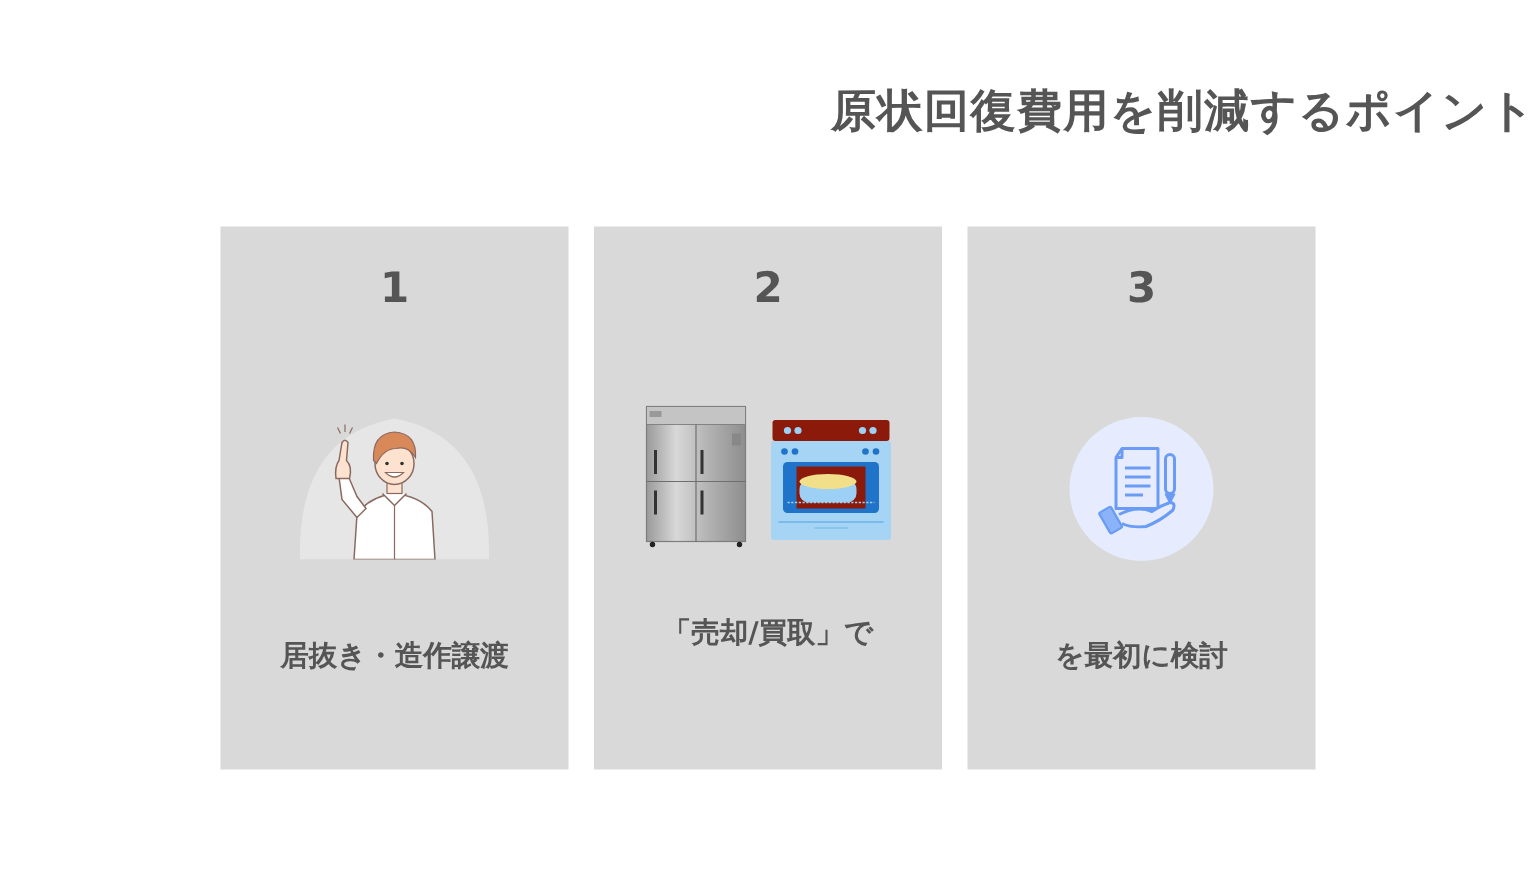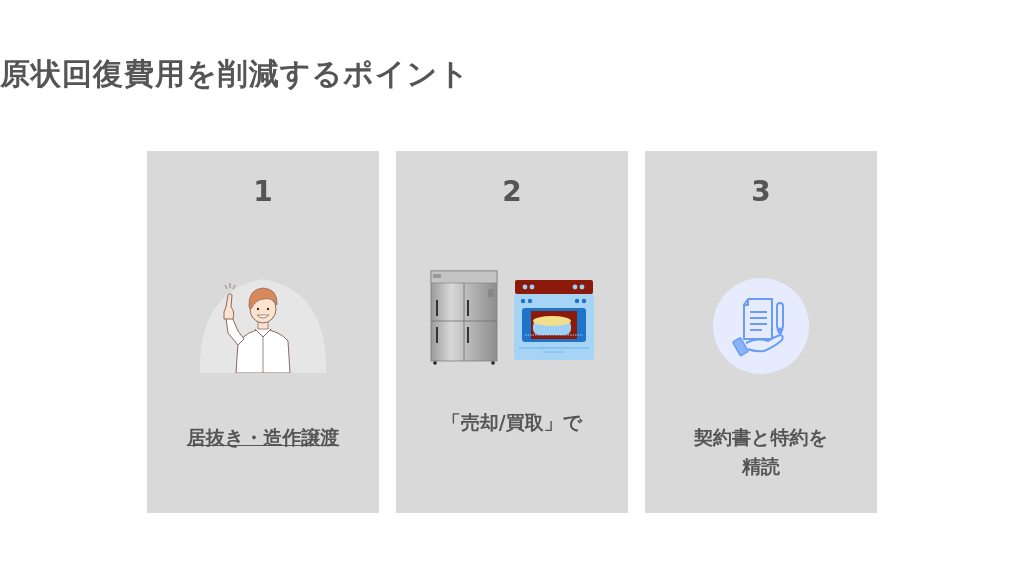--- a/index.html
+++ b/index.html
@@ -1,19 +1,19 @@
 <!DOCTYPE html>
 <html><head>
 <meta charset="utf-8">
 <style>
   * { box-sizing: border-box; margin: 0; padding: 0; }
   html, body { width: 1024px; height: 580px; background: #ffffff; overflow: hidden; }
   body { font-family: "DejaVu Sans", "Liberation Sans", sans-serif; color: #555555; position: relative; }
   .title {
-    position: absolute; left: 0; top: 54px; width: 1024px; text-align: left;
+    position: absolute; left: 0; top: 54px; width: 1024px; text-align: right;
     font-size: 30px; font-weight: bold; color: #555555; letter-spacing: 1px;
   }
   .card {
     position: absolute; top: 151px; width: 232px; height: 362px; background: #d9d9d9;
   }
   .card .num {
     position: absolute; top: 24px; left: 0; width: 100%; text-align: center;
     font-size: 28px; font-weight: bold; color: #555555;
   }
   .card .illus {
@@ -45,21 +45,21 @@
       <path d="M29 16 l-2 -4 M32 15 l0 -5 M35 16 l2 -4" stroke="#8a6a60" stroke-width="0.8"></path>
 
       <rect x="60" y="46" width="10" height="10" fill="#fde3cf" stroke="#8a6a60" stroke-width="0.8"></rect>
       <ellipse cx="65" cy="36" rx="13" ry="14" fill="#fde3cf" stroke="#8a6a60" stroke-width="1"></ellipse>
       <path d="M51 34 Q50 16 65 15 Q80 16 79 32 Q74 24 66 26 Q58 26 53 36 Z" fill="#d9885a" stroke="#8a6a60" stroke-width="0.8"></path>
       <circle cx="60" cy="36" r="1.2" fill="#333"></circle>
       <circle cx="70" cy="36" r="1.2" fill="#333"></circle>
       <path d="M59 42 Q65 48 71 42 Z" fill="#ffffff" stroke="#8a6a60" stroke-width="0.8"></path>
     </svg>
   </div>
-  <div class="text" style="top:272px;text-decoration:underline;">
+  <div class="text" style="top:272px;">
     <span>居抜き・造作譲渡</span>
   </div>
 </div>
 
 <div class="card" style="left:396px;">
   <div class="num">2</div>
   <div class="illus" style="top:119px;">
     <svg width="170" height="96" viewBox="0 0 170 96">
       <defs>
         <linearGradient id="steel" x1="0" x2="1" y1="0" y2="0">
@@ -125,16 +125,15 @@
       <line x1="38" y1="53" x2="50" y2="53" stroke="#6a9cf5" stroke-width="2"></line>
 
       <rect x="65" y="26" width="6" height="26" rx="3" fill="#e6ecfd" stroke="#6a9cf5" stroke-width="2"></rect>
       <path d="M65 52 L68 58 L71 52" fill="#6a9cf5" stroke="#6a9cf5" stroke-width="1.5"></path>
 
       <path d="M34 66 Q46 60 56 64 Q62 60 68 58 Q72 58 70 63 Q62 70 52 74 Q42 75 36 72" fill="#e6ecfd" stroke="#6a9cf5" stroke-width="2" stroke-linejoin="round"></path>
       <rect x="24" y="62" width="9" height="16" rx="1" fill="#8ab3f8" stroke="#6a9cf5" stroke-width="1.5" transform="rotate(-30 28 70)"></rect>
     </svg>
   </div>
   <div class="text" style="top:272px;">
-    <span>契約書と特約を</span>
-    <span>精読</span>
+    <span>を最初に検討</span>
   </div>
 </div>
 
 </body></html>

